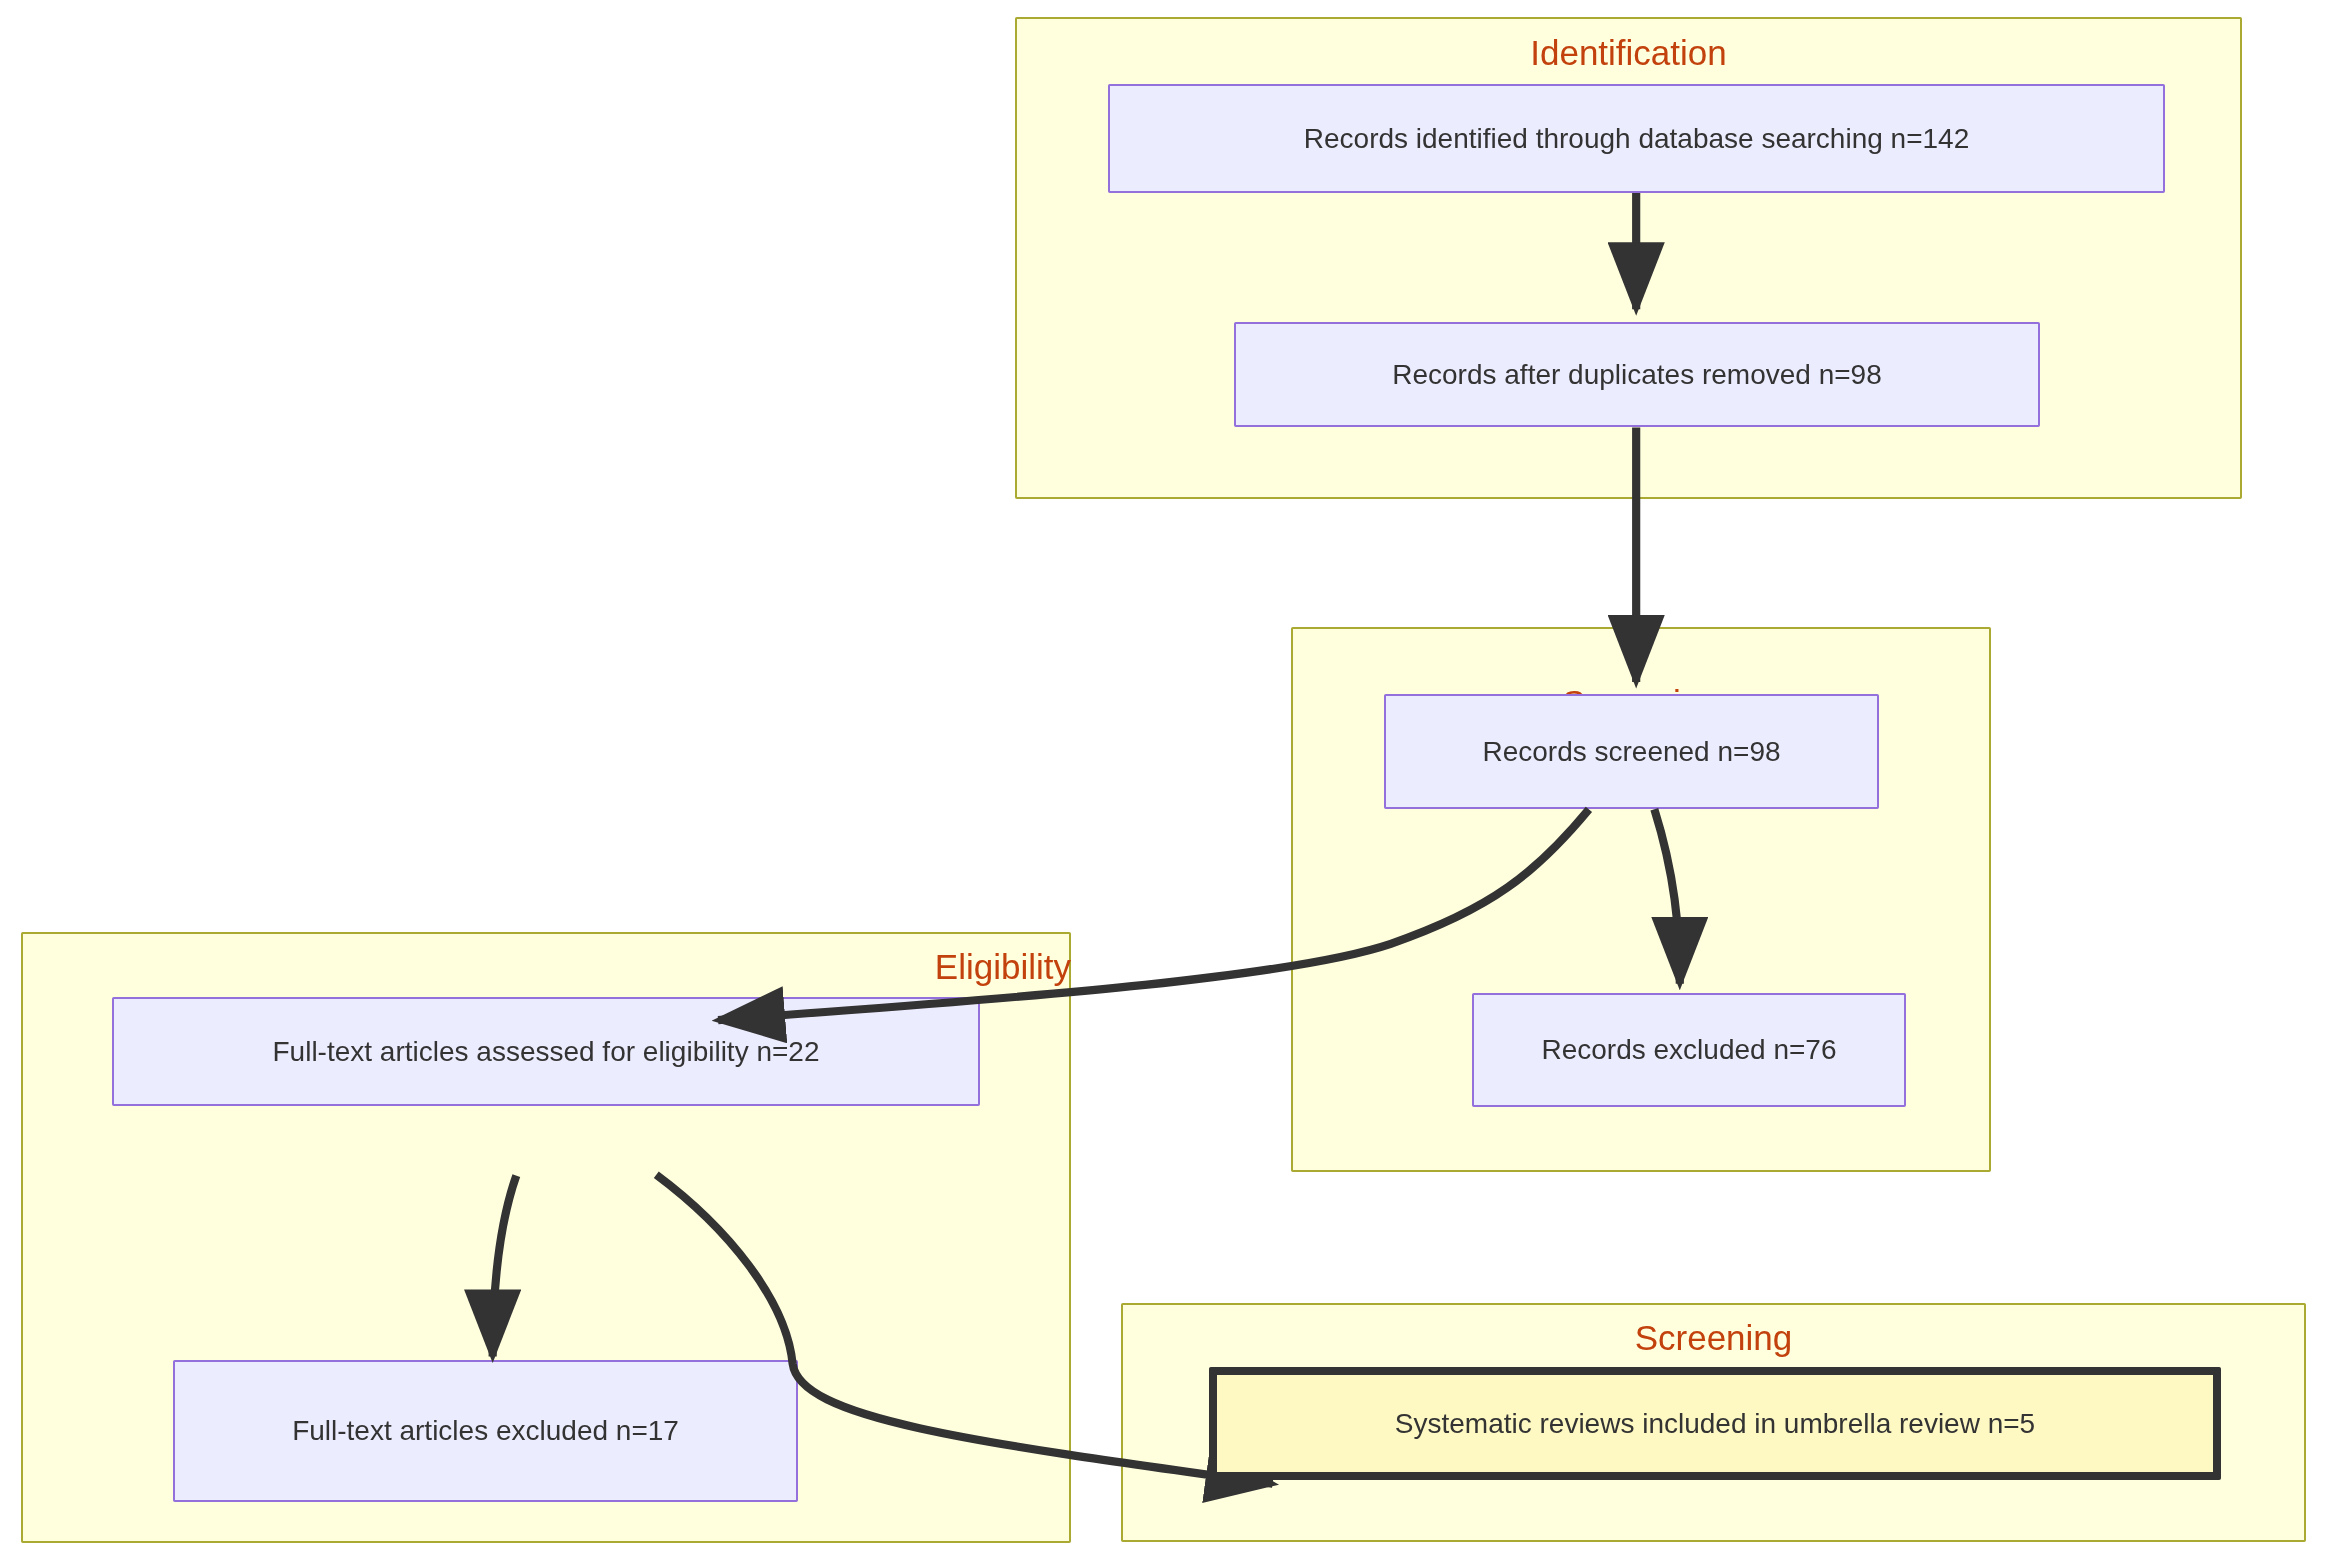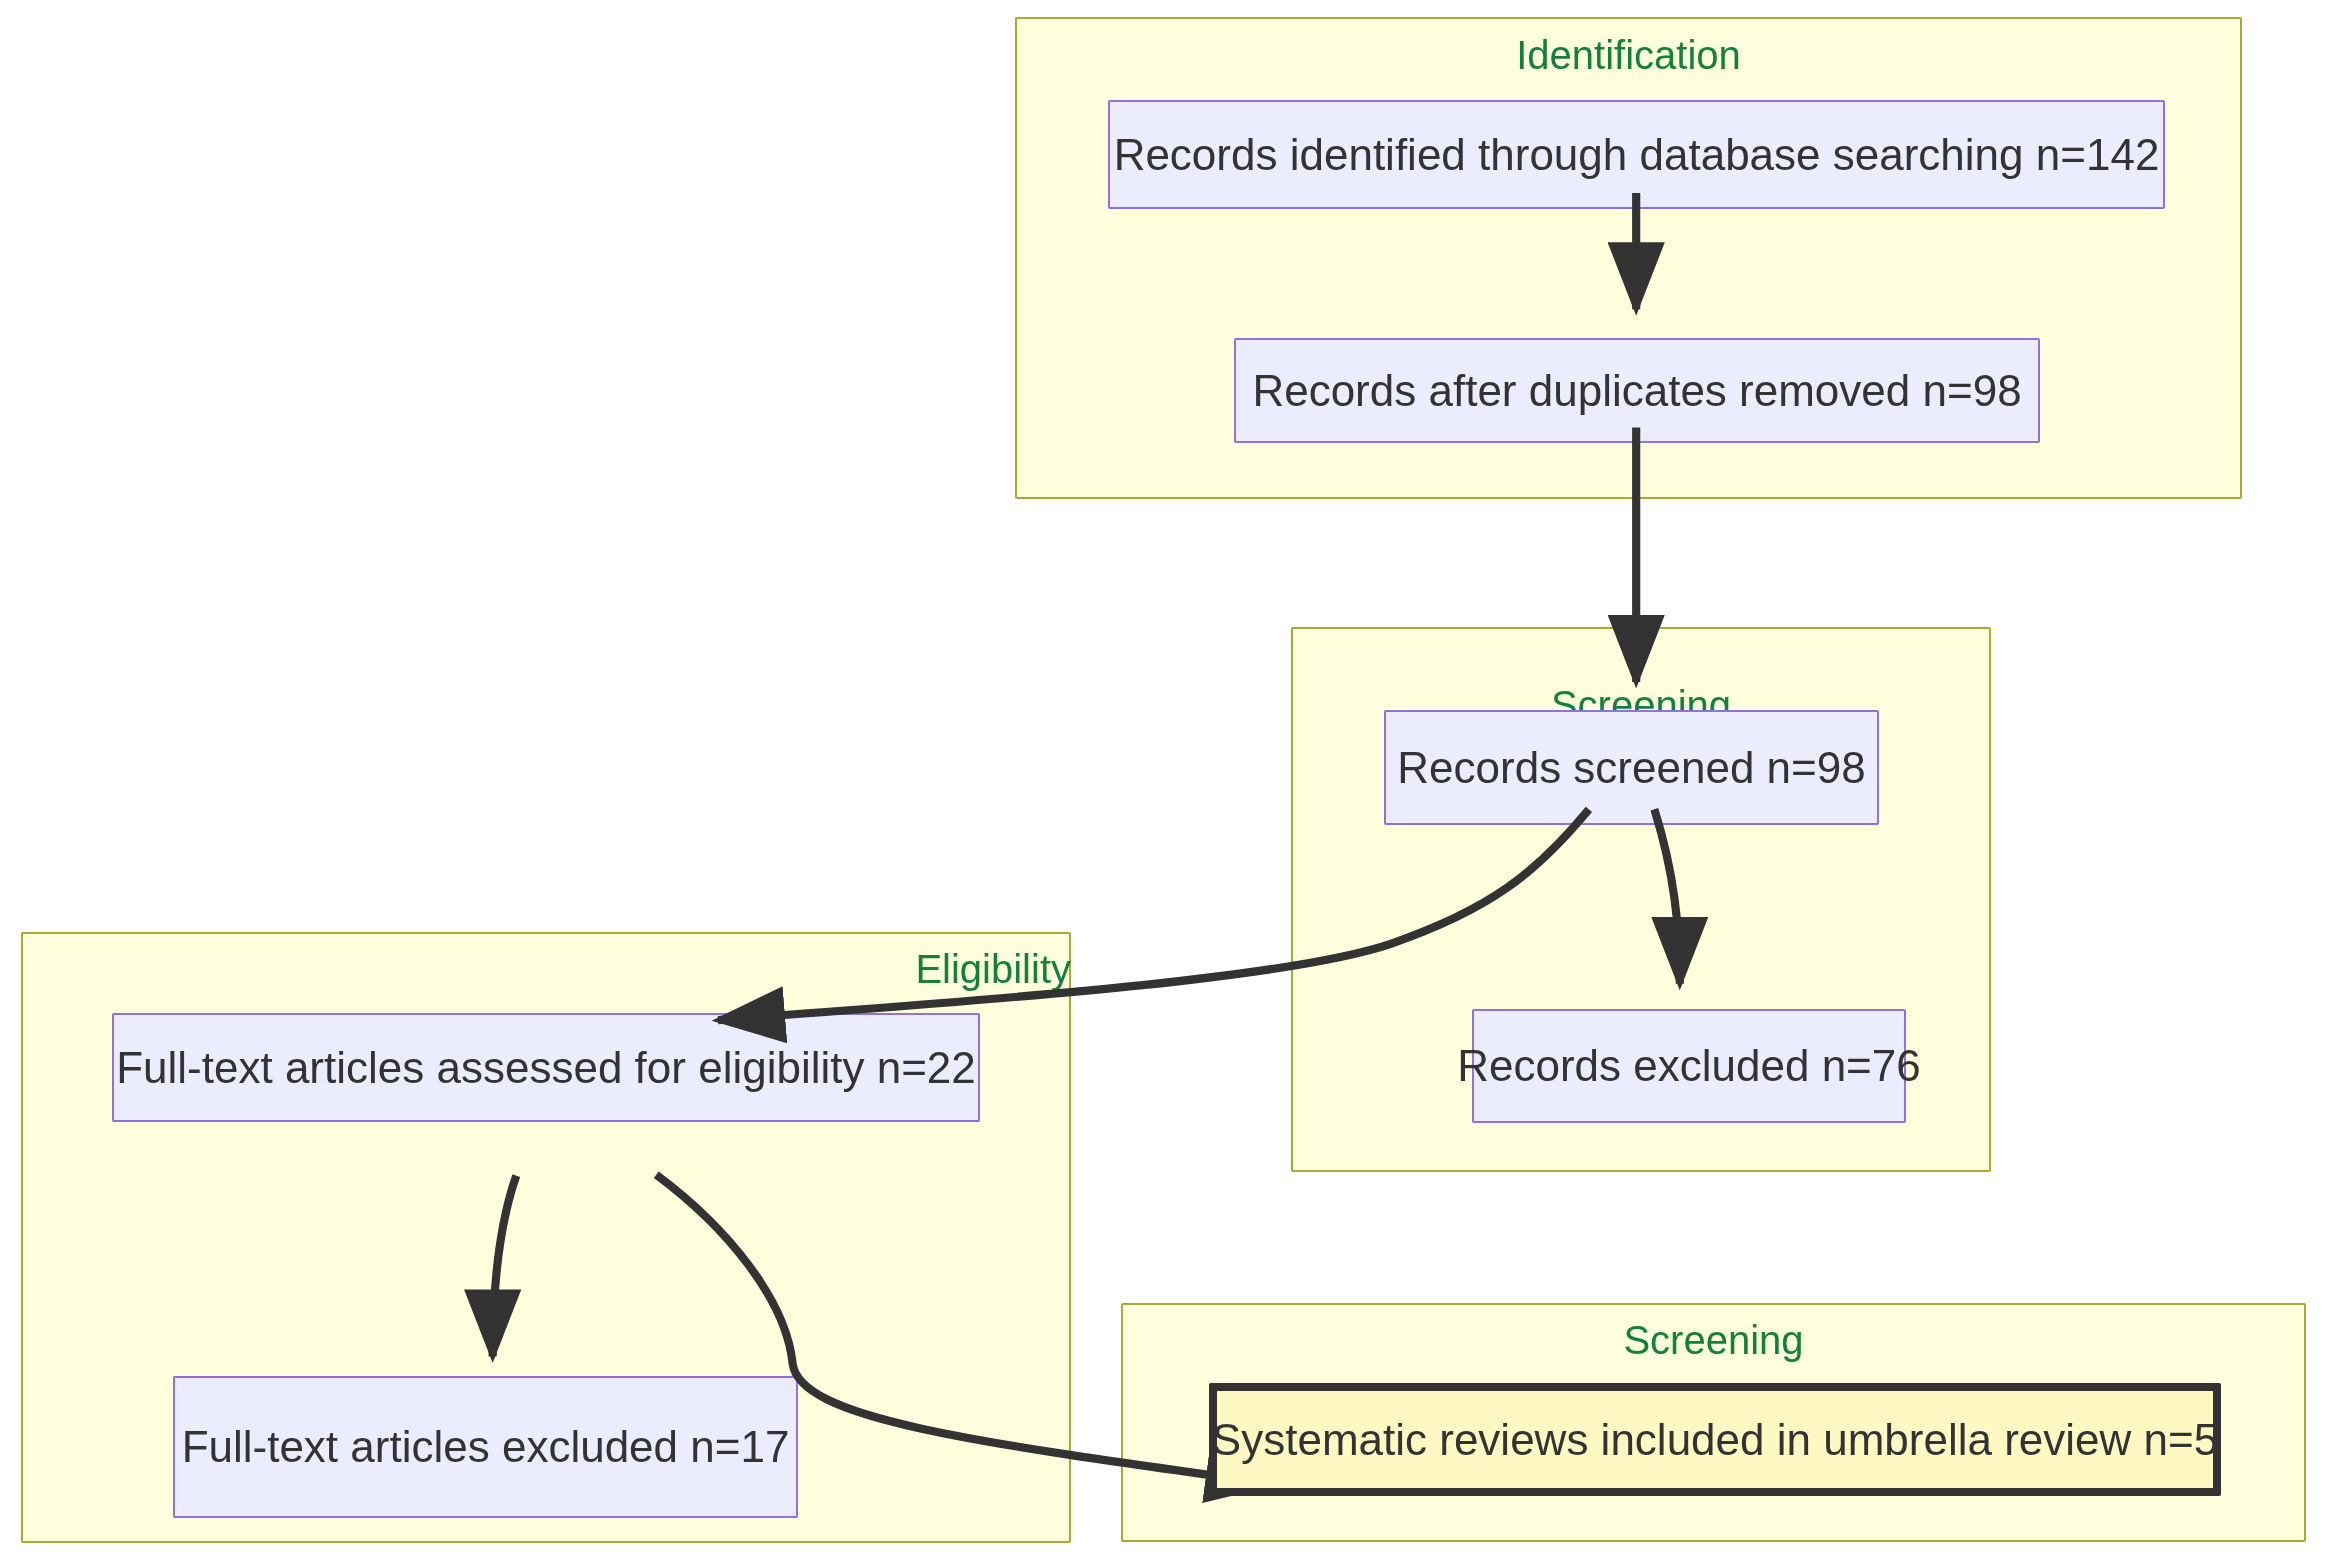--- a/index.html
+++ b/index.html
@@ -33,42 +33,41 @@
     border: 2.7px solid #aaaa33;
     border-radius: 1.8px;
     box-sizing: border-box;
     z-index: 1;
   }
   .cluster-title {
     position: absolute;
     left: 0;
     right: 0;
     text-align: center;
-    color: #15803d;
-    font-size: 40px;
+    color: #c2410c;
+    font-size: 35px;
     font-family: "Liberation Sans", sans-serif;
     white-space: nowrap;
     z-index: 3;
   }
   .node {
     position: absolute;
     box-sizing: border-box;
     background: #ececff;
     border: 2.7px solid #9370db;
     border-radius: 1.8px;
     display: flex;
     align-items: center;
     justify-content: center;
     color: #333333;
-    font-size: 44px;
+    font-size: 28px;
     font-family: "Liberation Sans", sans-serif;
     white-space: nowrap;
     z-index: 4;
     letter-spacing: 0px;
-    margin-top: 16px;
   }
   .node.highlight {
     background: #fef9c3;
     border: 8.2px solid #333333;
     border-radius: 1.8px;
     z-index: 8;
   }
 </style>
 </head>
 <body>

